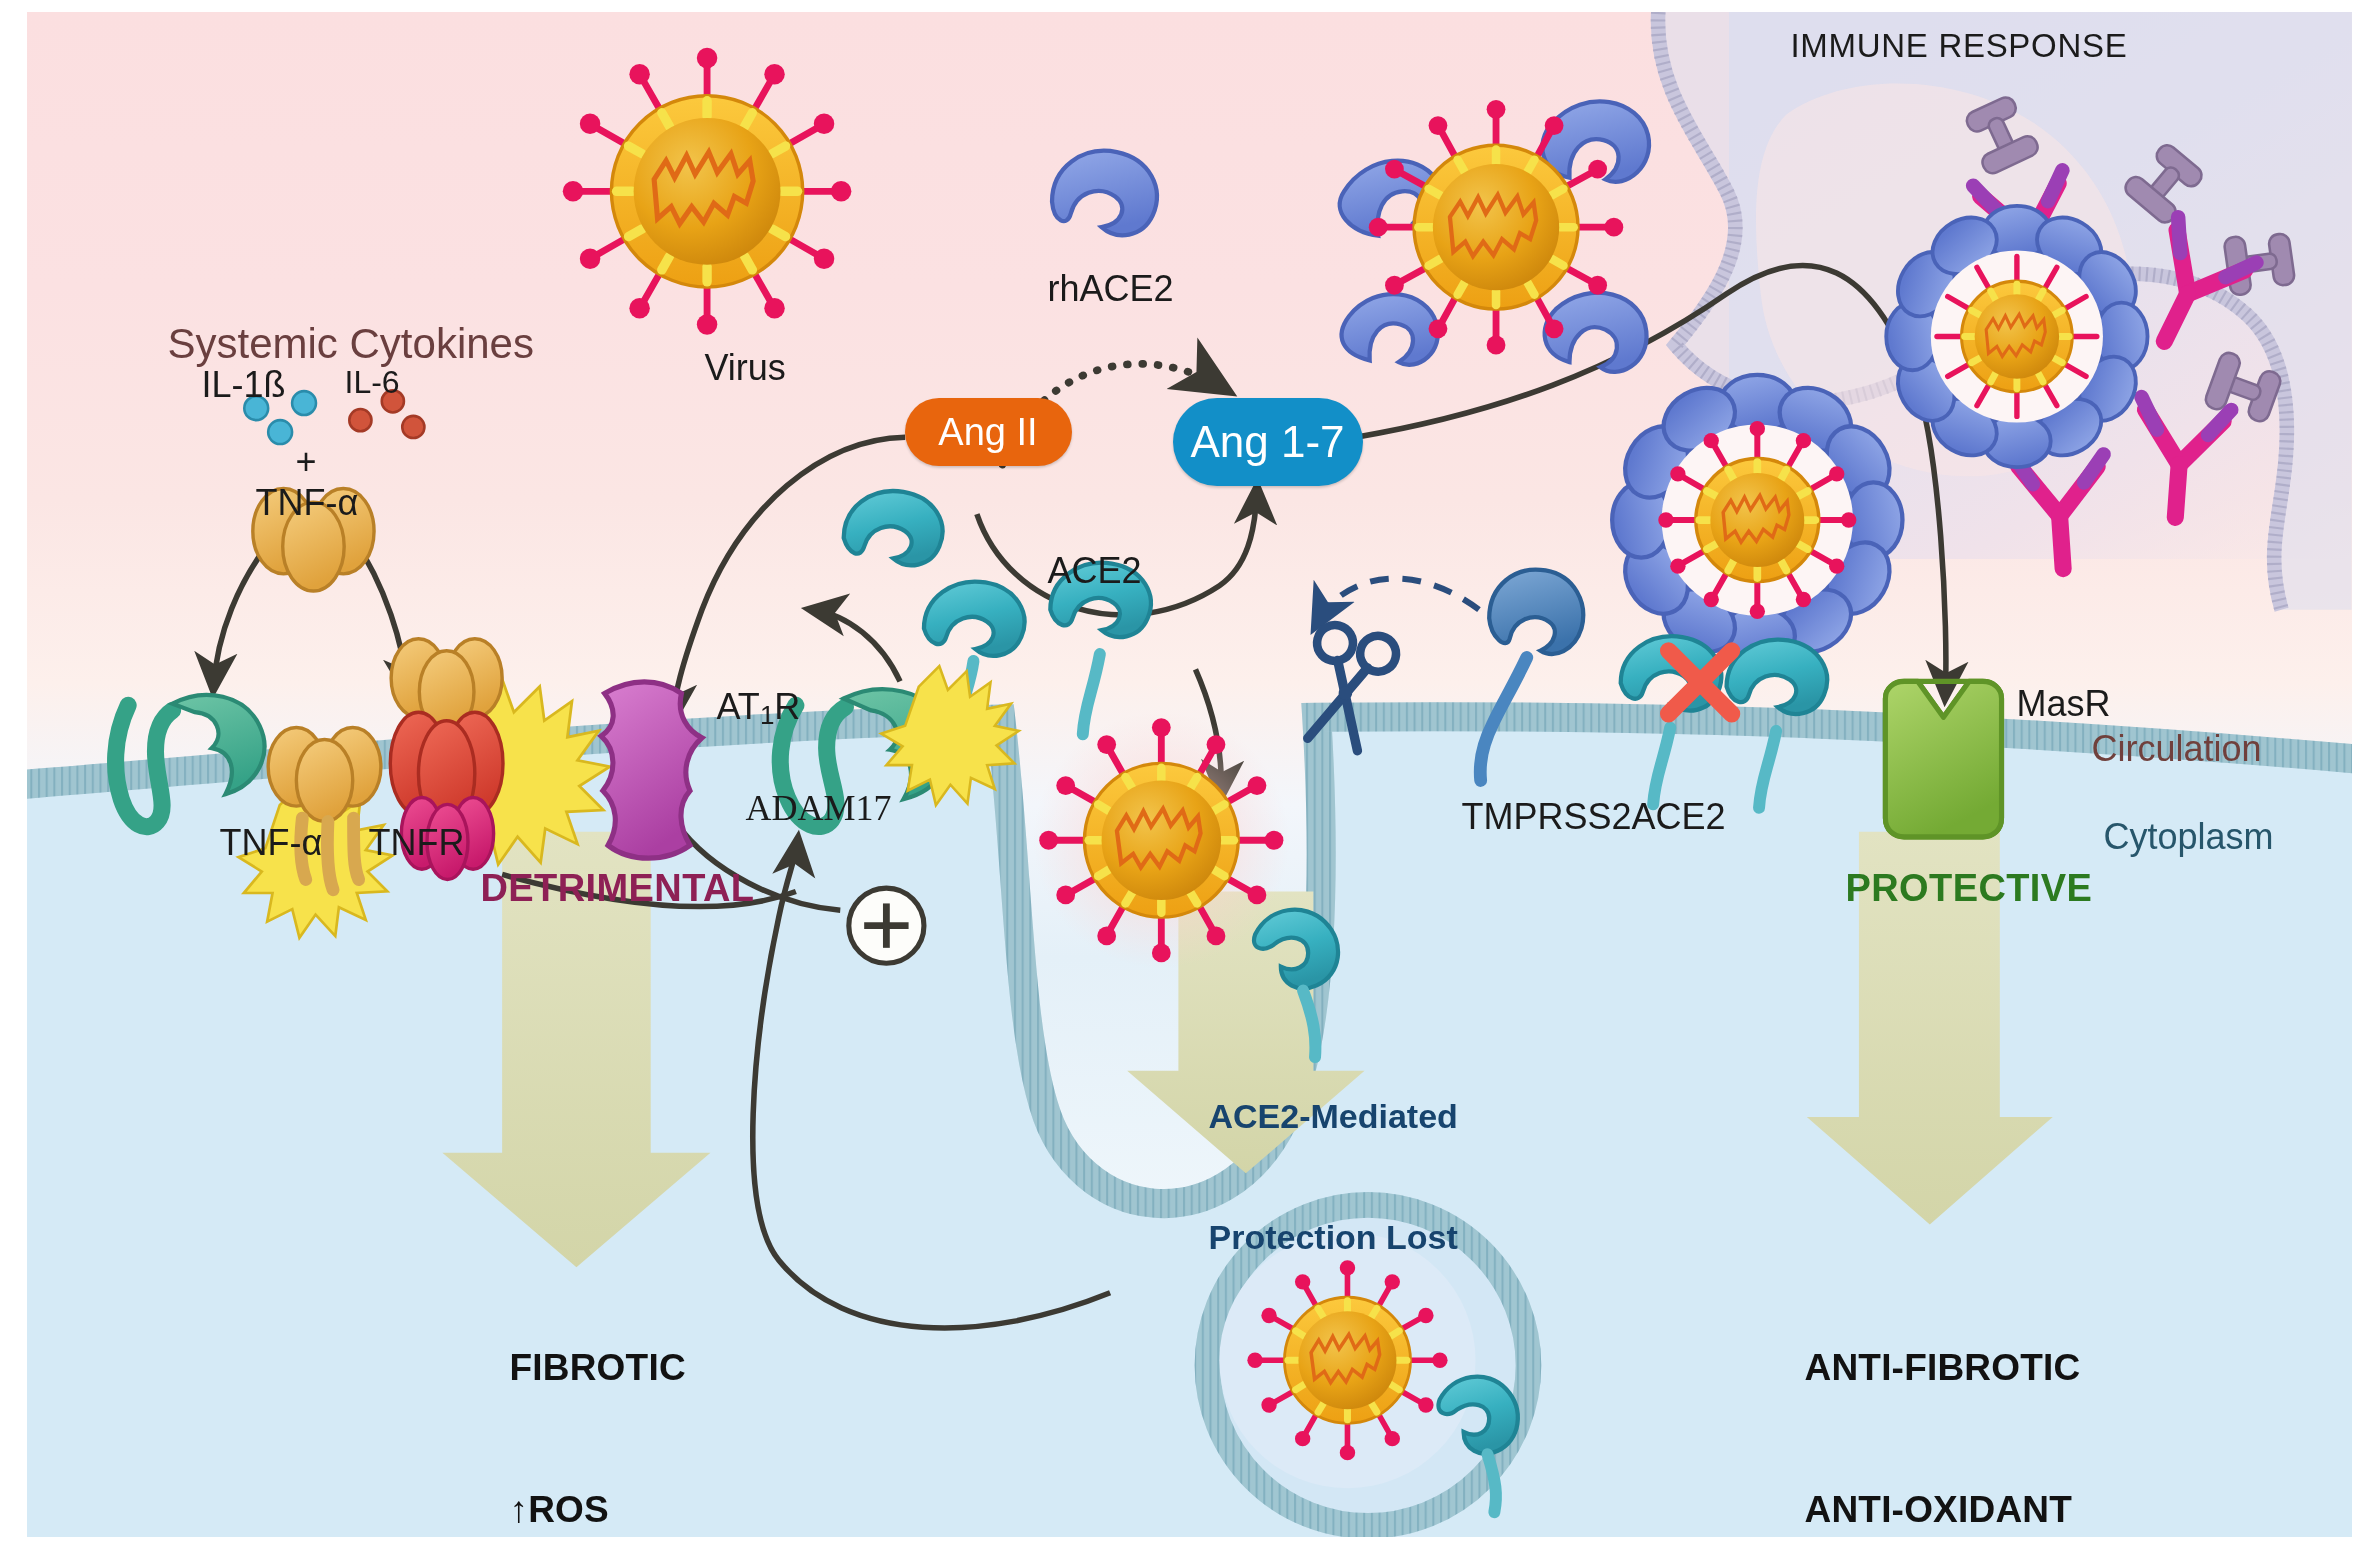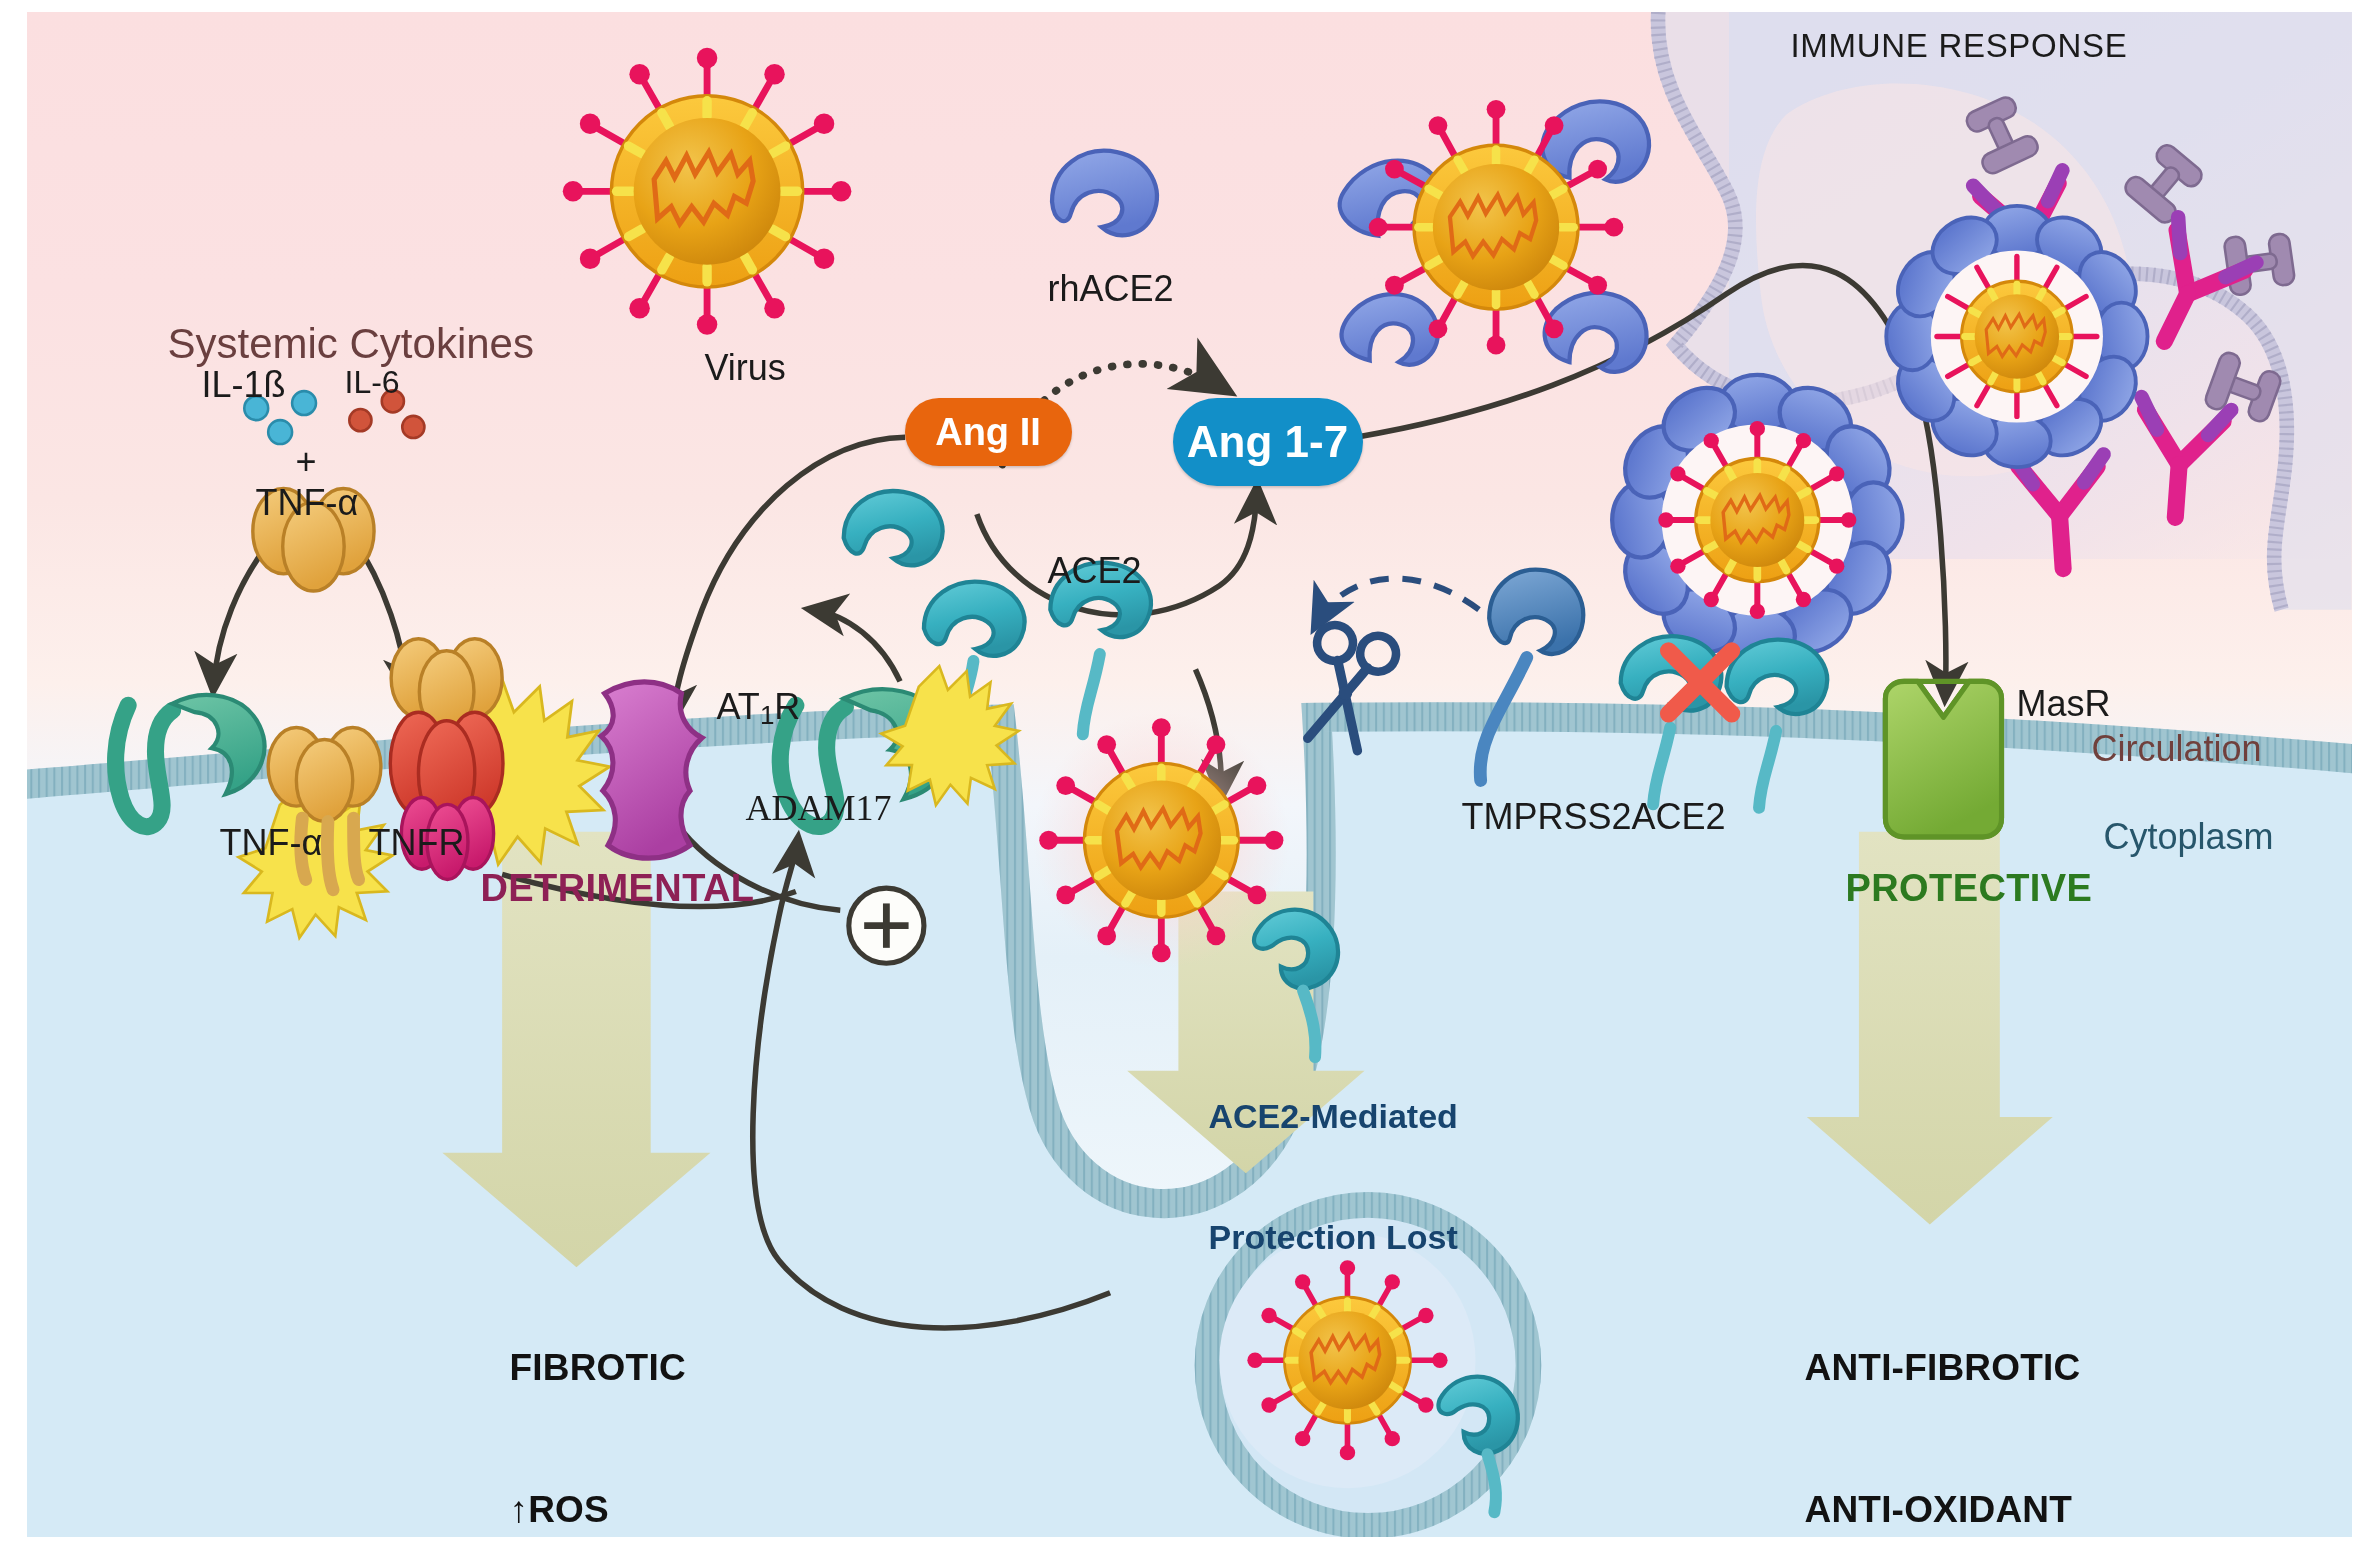--- a/index.html
+++ b/index.html
@@ -28,21 +28,21 @@
   .lbl-dark{color:#1b1b1b;}
   .t-cyto{color:#6a3f3f;}
   .t-cyto2{color:#27566b;}
   .t-circ{color:#70403c;}
   .t-det{color:#8e2055;font-weight:bold;letter-spacing:0.4px;}
   .t-pro{color:#2c7a20;font-weight:bold;letter-spacing:0.4px;}
   .t-ace2lost{color:#17446e;font-weight:bold;}
   .bold-list{font-weight:bold;color:#121212;letter-spacing:0.2px;}
   .pill{
     position:absolute;display:flex;align-items:center;justify-content:center;
-    color:#fff;font-weight:bold;border-radius:853px;
+    color:#fff;font-weight:normal;border-radius:853px;
     box-shadow:0 1.7px 2.6px rgba(0,0,0,.18);
   }
 </style>
 </head>
 <body>
 
 <div id="stage">
   <div id="canvas">
 
     <div class="immune-wash"></div>

